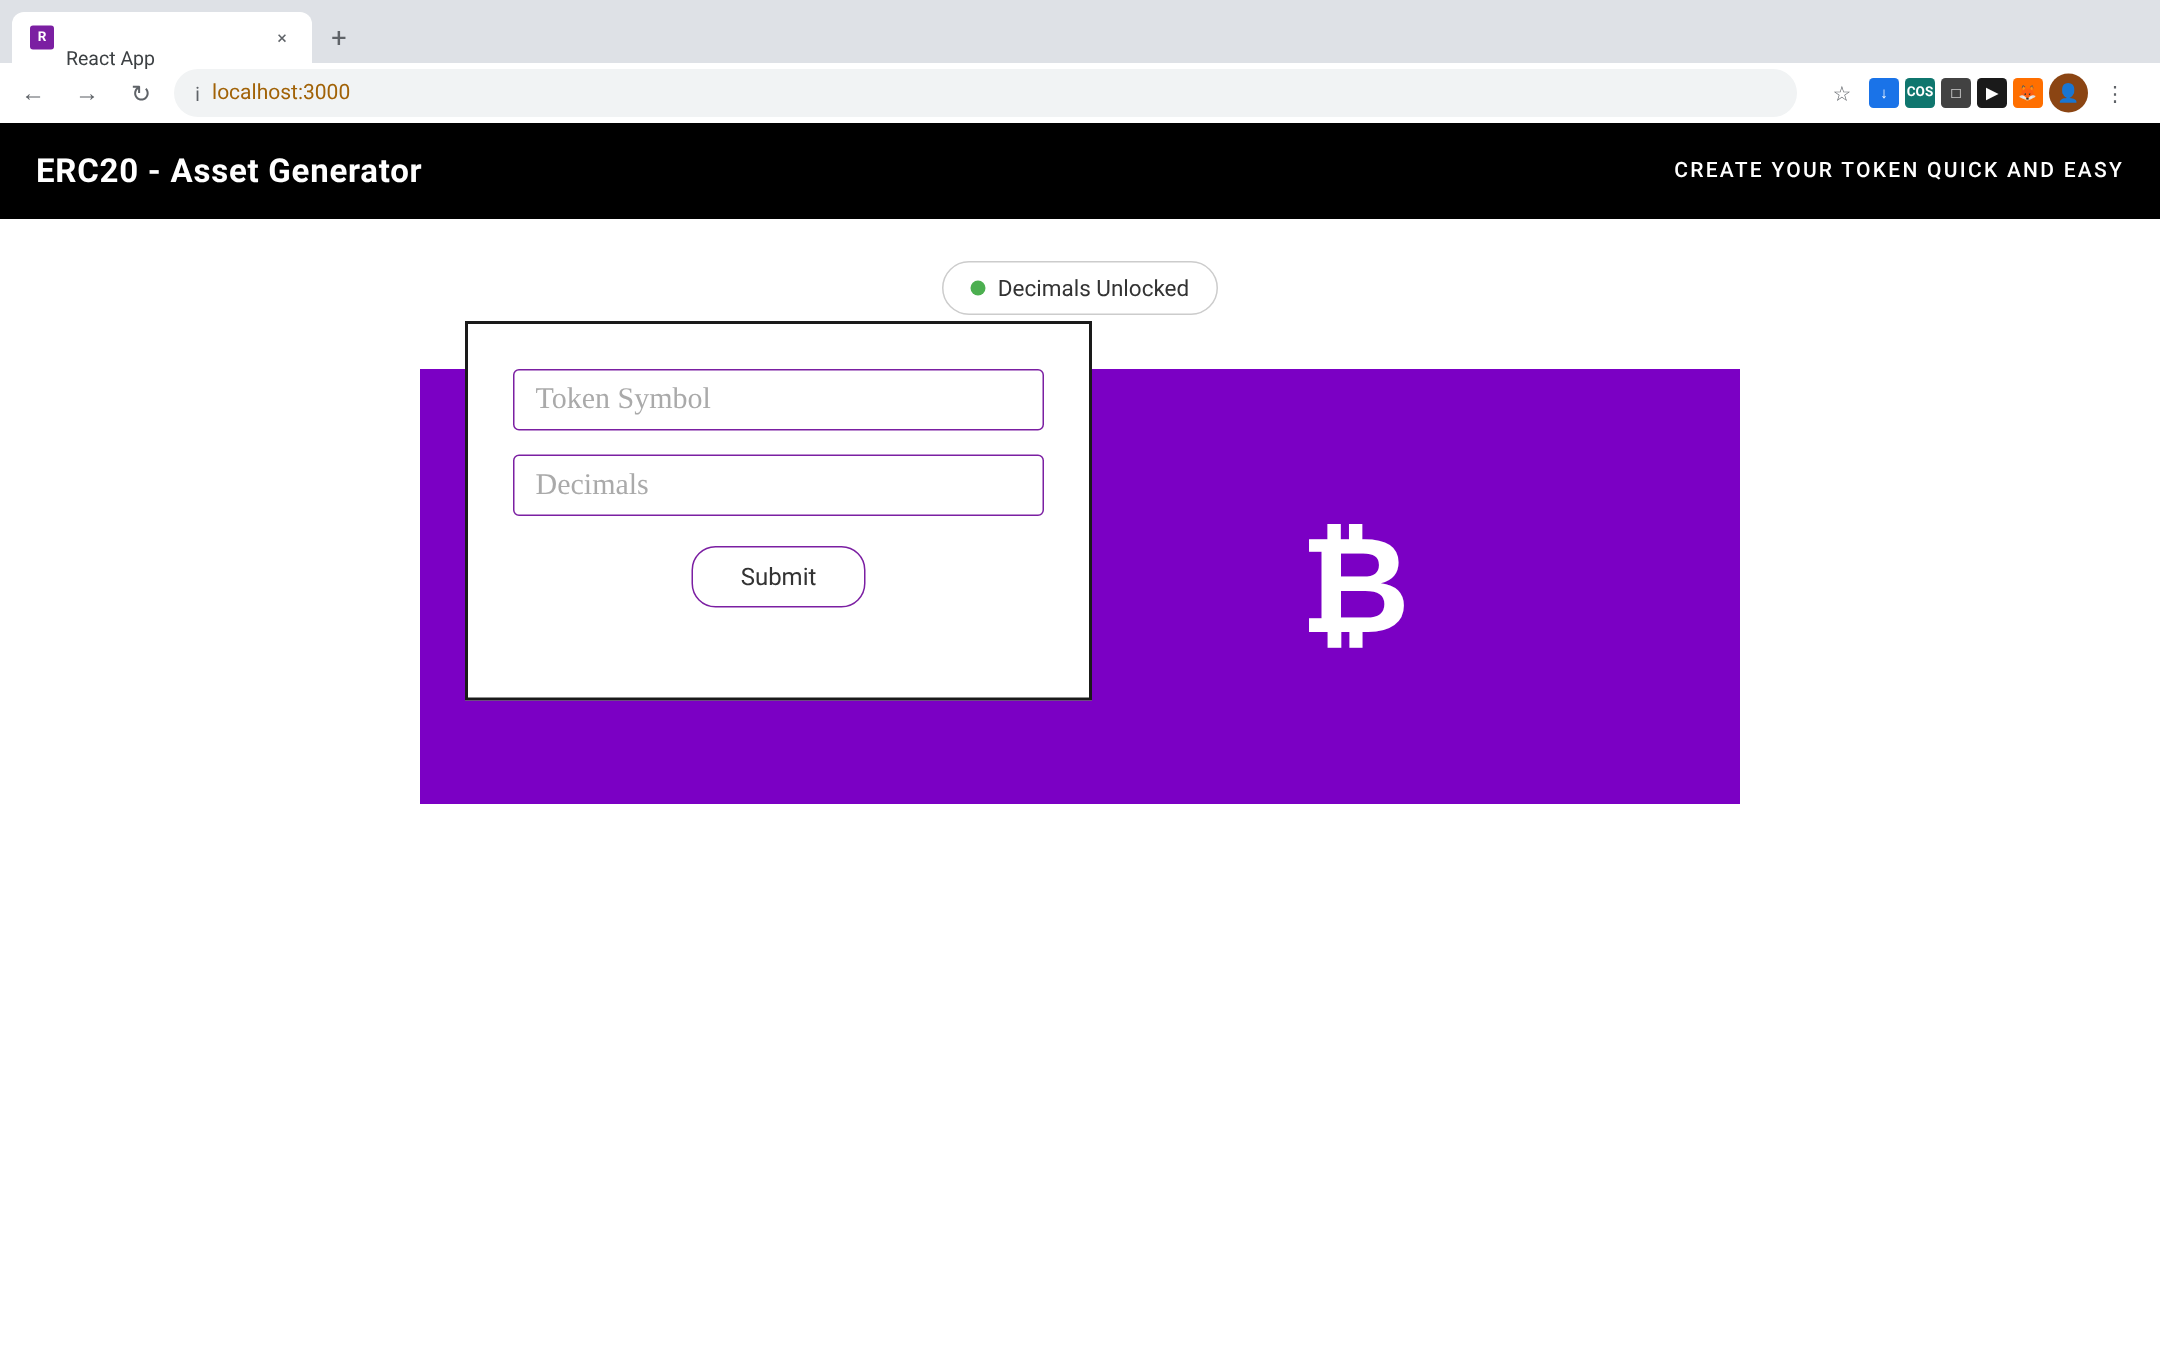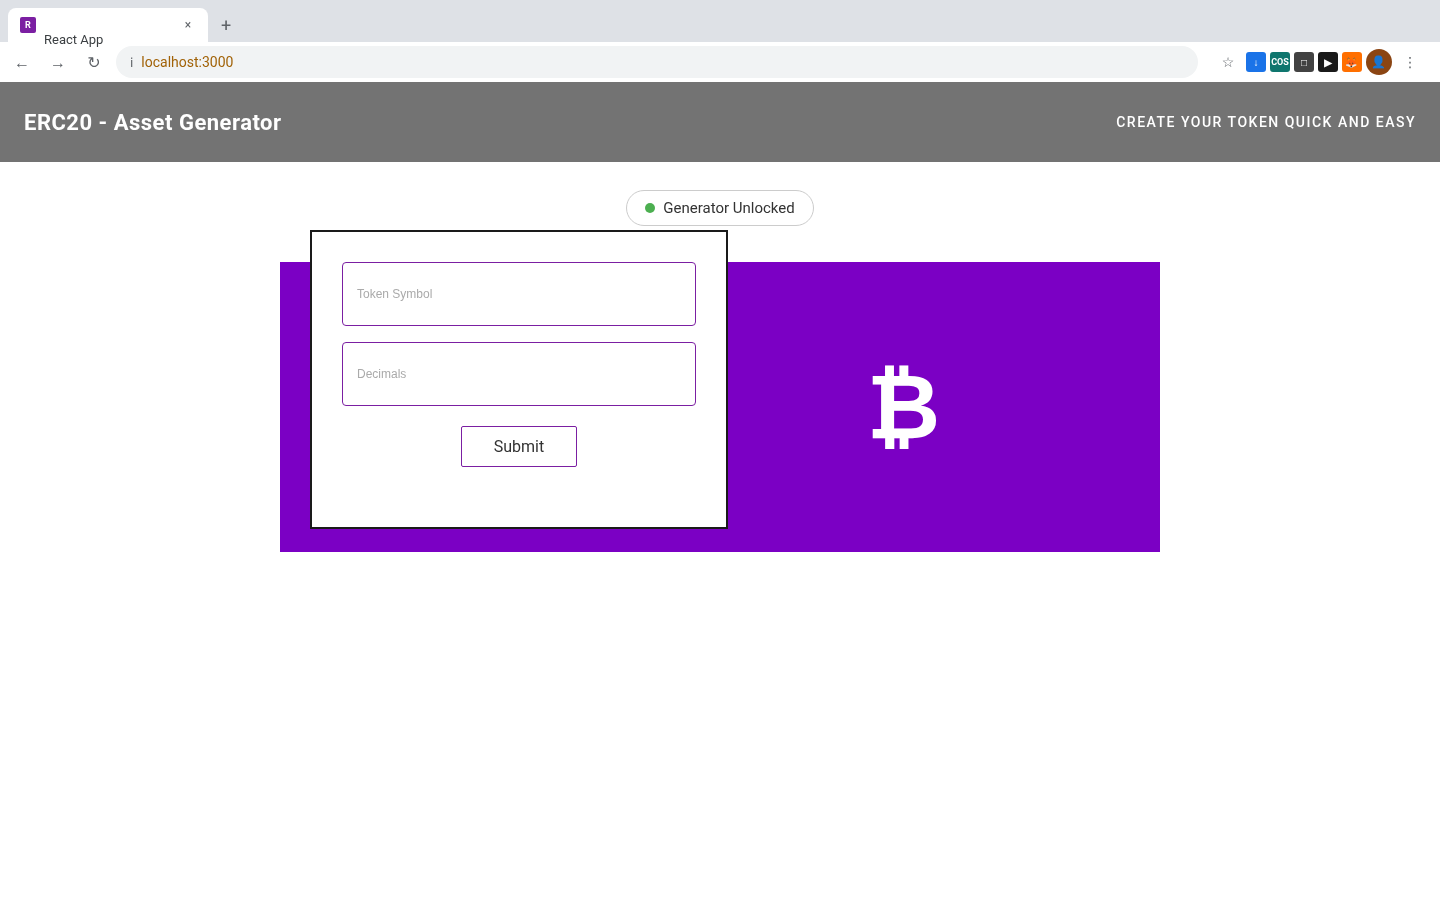--- a/index.html
+++ b/index.html
@@ -176,23 +176,23 @@
 
     
     .app-wrapper {
       background: #fff;
       width: 100%;
       height: calc(900px - 82px);
     }
 
     
     .top-nav {
-      background: #737373;
-      width: 100%;
-      height: 80px;
+      background: #000000;
+      width: 100%;
+      height: 64px;
       display: flex;
       align-items: center;
       justify-content: space-between;
       padding: 0 24px;
     }
 
     .nav-title {
       color: #fff;
       font-size: 22px;
       font-weight: bold;
@@ -275,38 +275,38 @@
       border: 2.5px solid #1a1a1a;
       z-index: 5;
       padding: 30px 30px 60px 30px;
       display: flex;
       flex-direction: column;
       gap: 16px;
     }
 
     .form-input {
       width: 100%;
-      padding: 24px 14px;
+      padding: 8px 14px;
       border: 1.5px solid #7b1fa2;
       border-radius: 4px;
-      font-size: 12px;
+      font-size: 20px;
       color: #666;
       outline: none;
-      font-family: Liberation Sans, sans-serif;
+      font-family: Liberation Serif, serif;
     }
 
     .form-input::placeholder {
       color: #aaa;
     }
 
     .submit-btn {
       align-self: center;
       padding: 10px 32px;
       border: 1.5px solid #7b1fa2;
-      border-radius: 2px;
+      border-radius: 16px;
       background: #fff;
       color: #333;
       font-size: 16px;
       cursor: pointer;
       font-family: inherit;
       margin-top: 4px;
     }
   </style>
 </head>
 <body>
@@ -350,21 +350,21 @@
 
   <nav class="top-nav">
     <span class="nav-title">ERC20 - Asset Generator</span>
     <span class="nav-tagline">CREATE YOUR TOKEN QUICK AND EASY</span>
   </nav>
 
   <div class="main-content">
 
     <div class="metamask-status">
       <div class="status-dot"></div>
-      <span>Generator Unlocked</span>
+      <span>Decimals Unlocked</span>
     </div>
 
     <div class="purple-bg-block">
 
       <div class="bitcoin-symbol">₿</div>
     </div>
 
     <div class="form-card">
 
       <input class="form-input" type="text" placeholder="Token Symbol" style="">

